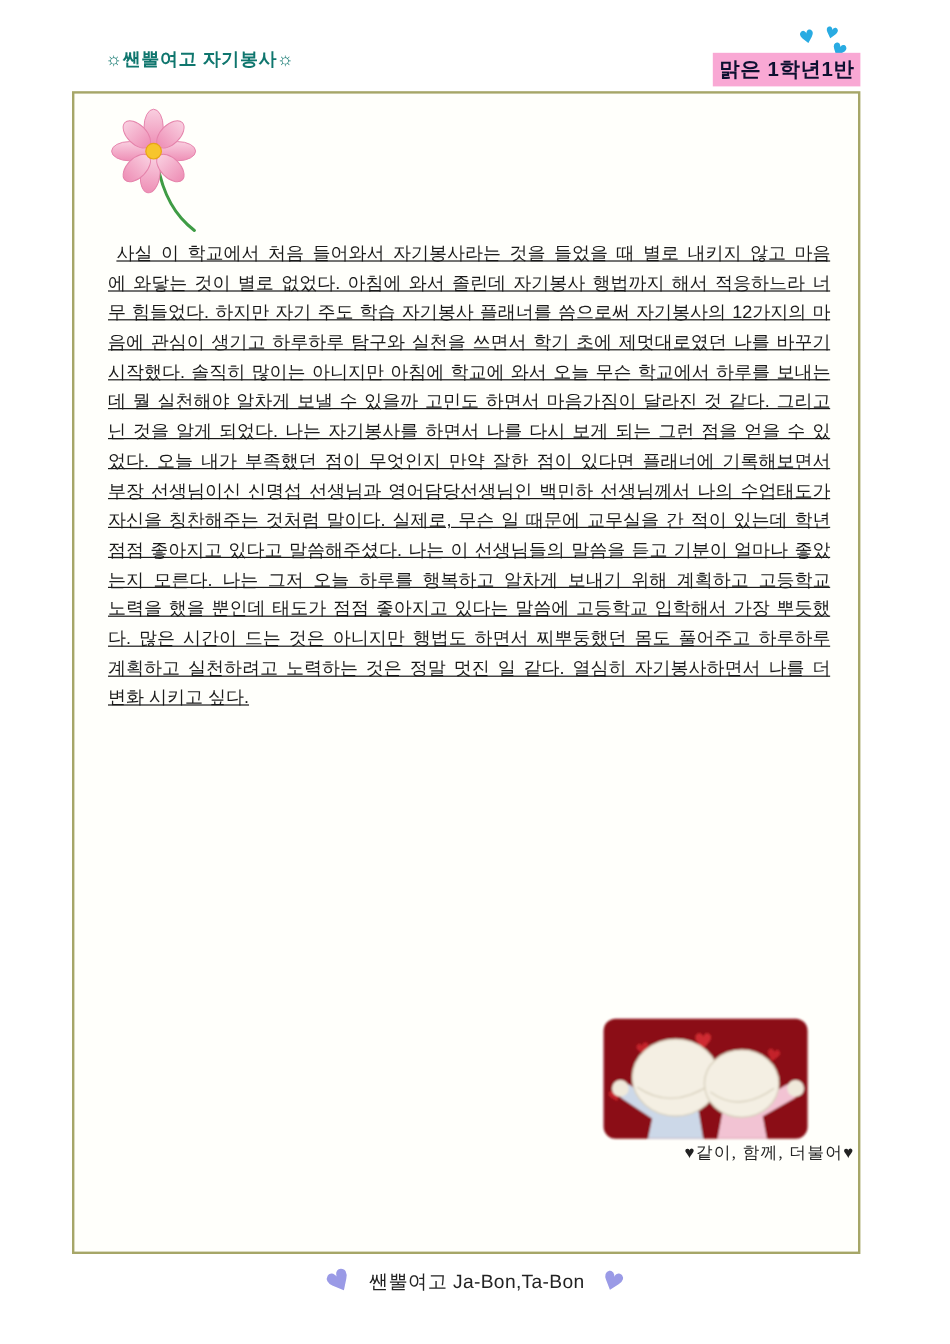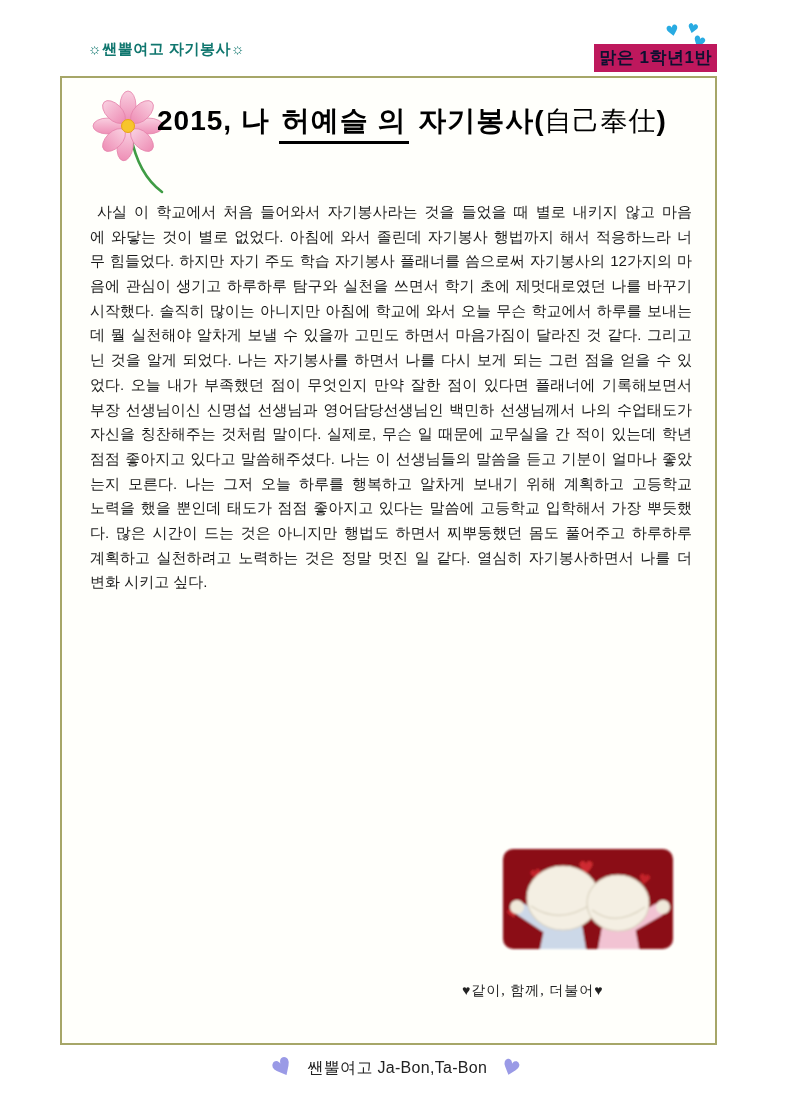--- a/index.html
+++ b/index.html
@@ -12,21 +12,21 @@
     overflow: hidden;
   }
 
   
   .header-left {
     position: absolute; left: 88px; top: 40px;
     font-size: 15px; font-weight: bold; letter-spacing: 0.5px; color: #0f766e;
   }
   .badge {
     position: absolute; right: 75px; top: 44px;
-    background: #be185d; color: #0d1030;
+    background: #f9a8d4; color: #0d1030;
     font-size: 17px; font-weight: bold;
     padding: 2px 5px 3px 5px; letter-spacing: 0.5px;
   }
   .cyan-heart {
     position: absolute; color: #29abe2; line-height: 1;
     font-family: "DejaVu Sans", sans-serif;
   }
   .cyan-heart.h1 { left: 666px; top: 24px; font-size: 15px; transform: rotate(-12deg); }
   .cyan-heart.h2 { left: 687px; top: 22px; font-size: 13px; transform: rotate(14deg); }
   .cyan-heart.h3 { left: 692px; top: 35px; font-size: 15px; transform: rotate(22deg); }
@@ -55,29 +55,29 @@
     font-weight: normal; font-size: 27px;
   }
 
   
   .essay {
     position: absolute; left: 28px; top: 122px;
     width: 602px;
     font-size: 15px; line-height: 24.7px; color: #1a1a1a;
     word-break: keep-all;
   }
-  .essay-line { text-align: justify; text-align-last: justify; height: 24.7px; overflow: hidden; }
+  .essay-line { text-align: justify; text-align-last: justify; height: 24.7px; overflow: hidden; text-decoration: underline; }
   .essay-line:first-child { text-indent: 7px; }
   .essay-line.last { text-align: right; text-align-last: left; }
 
   
   .illustration { position: absolute; left: 438px; top: 768px; width: 176px; height: 106px; }
   .illus-caption {
-    position: absolute; left: 400px; top: 904px; width: 250px;
-    text-align: left; font-size: 14px; color: #222;
+    position: absolute; left: 400px; top: 874px; width: 250px;
+    text-align: right; font-size: 14px; color: #222;
     font-family: "Liberation Serif", "DejaVu Serif", serif;
     letter-spacing: 1px;
   }
 
   
   .footer {
     position: absolute; left: 0; top: 1056px; width: 792px;
     display: flex; align-items: center; justify-content: center; gap: 14px;
   }
   .footer-label { font-size: 16px; color: #222; letter-spacing: 0.3px; }
@@ -112,21 +112,20 @@
       <ellipse cx="18" cy="38" rx="15" ry="8" fill="url(#petal)" stroke="#e583ab" stroke-width="0.8"></ellipse>
       <ellipse cx="58" cy="38" rx="15" ry="8" fill="url(#petal)" stroke="#e583ab" stroke-width="0.8"></ellipse>
       <ellipse cx="24" cy="24" rx="8" ry="14" fill="url(#petal)" stroke="#e583ab" stroke-width="0.8" transform="rotate(-45 24 24)"></ellipse>
       <ellipse cx="52" cy="24" rx="8" ry="14" fill="url(#petal)" stroke="#e583ab" stroke-width="0.8" transform="rotate(45 52 24)"></ellipse>
       <ellipse cx="24" cy="52" rx="8" ry="14" fill="url(#petal)" stroke="#e583ab" stroke-width="0.8" transform="rotate(45 24 52)"></ellipse>
       <ellipse cx="52" cy="52" rx="8" ry="14" fill="url(#petal)" stroke="#e583ab" stroke-width="0.8" transform="rotate(-45 52 52)"></ellipse>
       <circle cx="38" cy="38" r="6.5" fill="#f7c52c" stroke="#e8a416" stroke-width="1"></circle>
     </g>
   </svg>
 
-  <div class="doc-title"><span>2015, 나 </span><span class="name">허예슬 의</span><span> 자기봉사(</span><span class="hanja">自己奉仕</span><span>)</span></div>
 
   <div class="essay">
       <div class="essay-line">사실 이 학교에서 처음 들어와서 자기봉사라는 것을 들었을 때 별로 내키지 않고 마음</div>
       <div class="essay-line">에 와닿는 것이 별로 없었다. 아침에 와서 졸린데 자기봉사 행법까지 해서 적응하느라 너</div>
       <div class="essay-line">무 힘들었다. 하지만 자기 주도 학습 자기봉사 플래너를 씀으로써 자기봉사의 12가지의 마</div>
       <div class="essay-line">음에 관심이 생기고 하루하루 탐구와 실천을 쓰면서 학기 초에 제멋대로였던 나를 바꾸기</div>
       <div class="essay-line">시작했다. 솔직히 많이는 아니지만 아침에 학교에 와서 오늘 무슨 학교에서 하루를 보내는</div>
       <div class="essay-line">데 뭘 실천해야 알차게 보낼 수 있을까 고민도 하면서 마음가짐이 달라진 것 같다. 그리고</div>
       <div class="essay-line">닌 것을 알게 되었다. 나는 자기봉사를 하면서 나를 다시 보게 되는 그런 점을 얻을 수 있</div>
       <div class="essay-line">었다. 오늘 내가 부족했던 점이 무엇인지 만약 잘한 점이 있다면 플래너에 기록해보면서</div>

